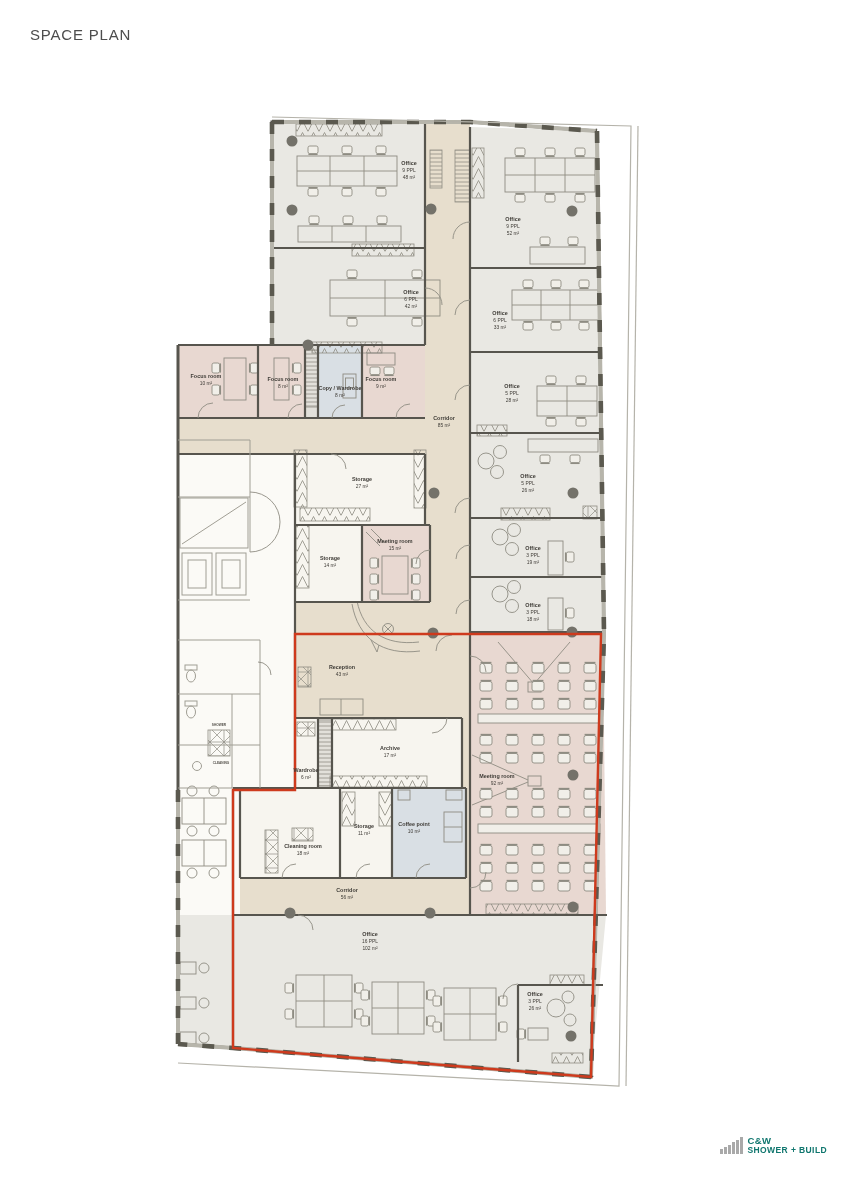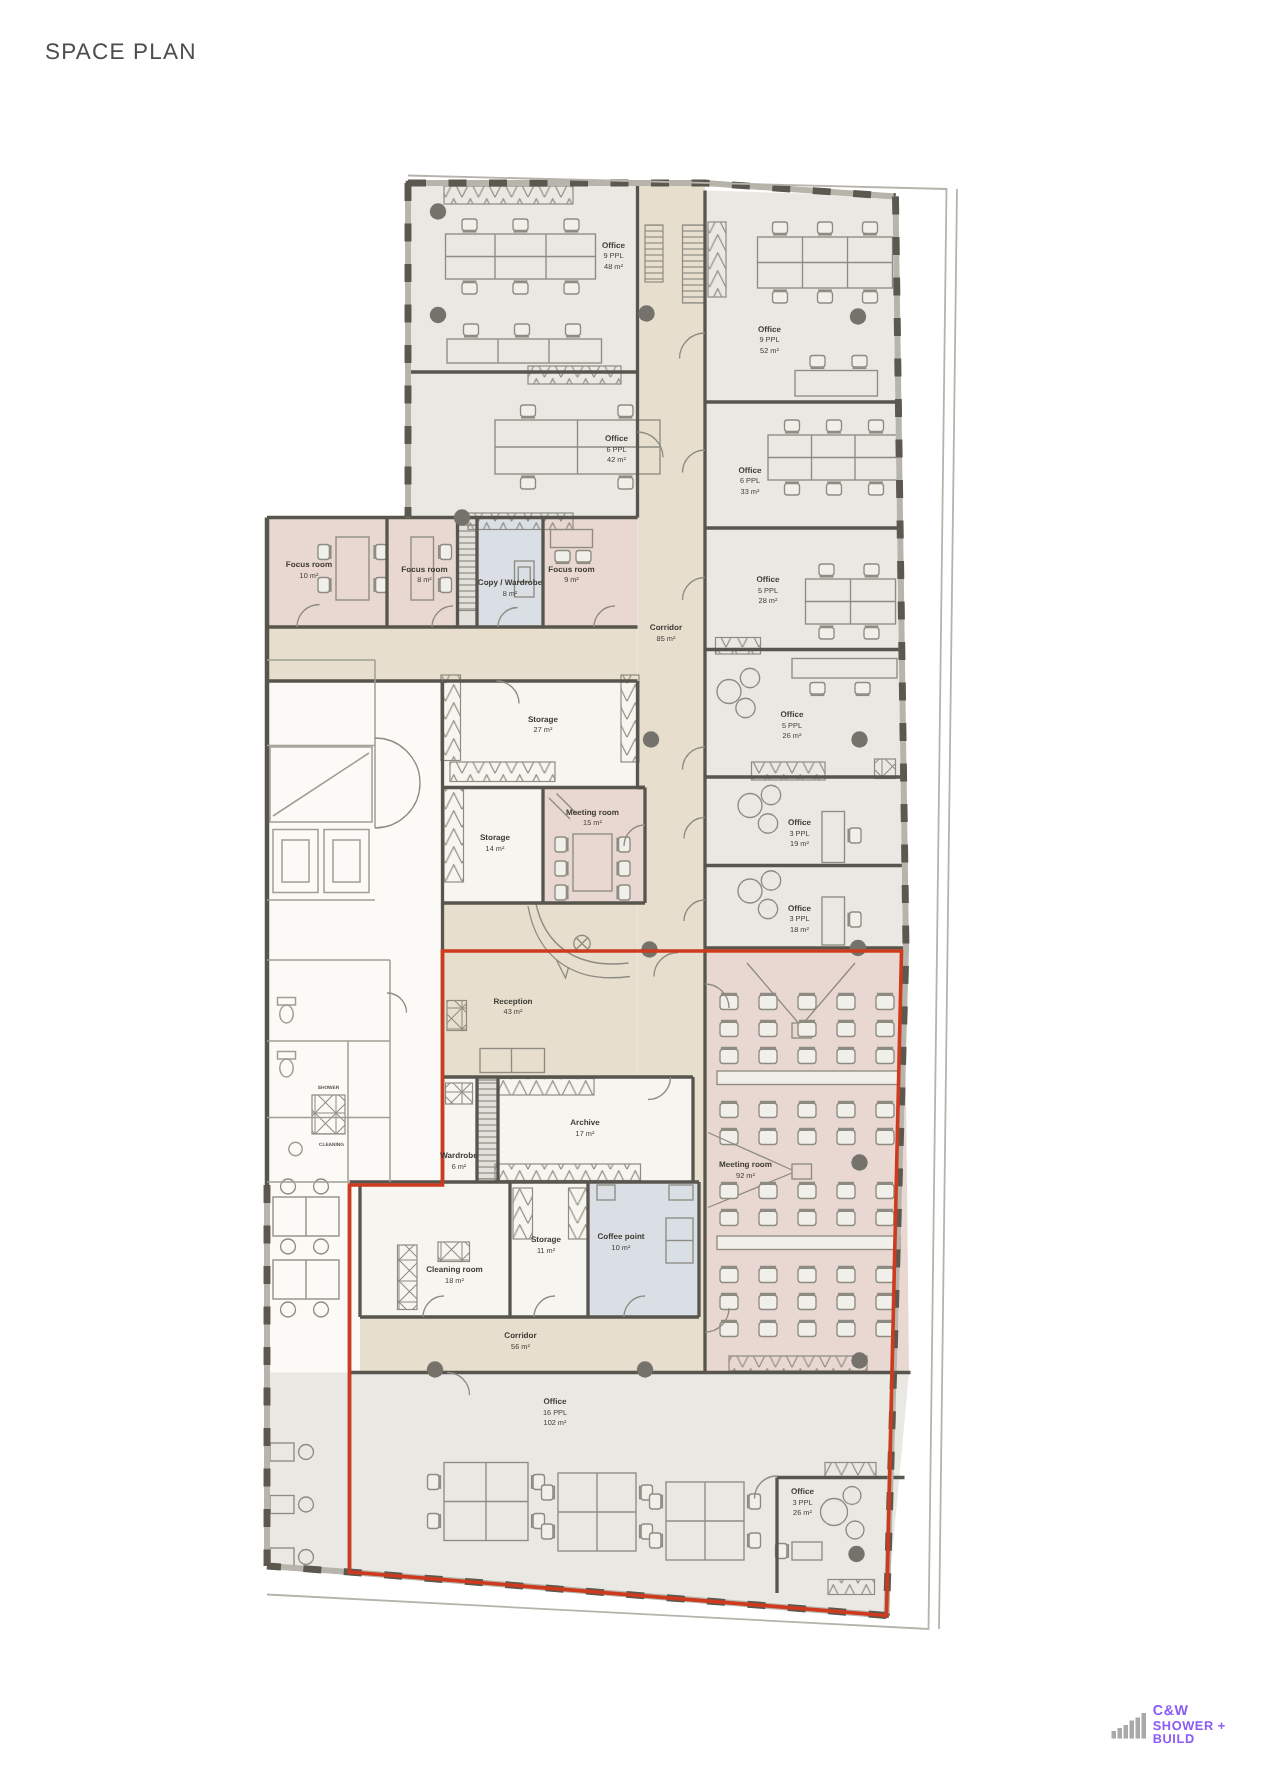--- a/index.html
+++ b/index.html
@@ -1,19 +1,19 @@
 <!DOCTYPE html>
 <html><head>
 <meta charset="utf-8">
 <style>
   html,body{margin:0;padding:0;background:#ffffff;}
   .page{position:relative;width:841px;height:1190px;background:#ffffff;overflow:hidden;
         font-family:"Liberation Sans",sans-serif;text-decoration:underline;}
   .title{position:absolute;left:30px;top:26px;font-size:15px;letter-spacing:.8px;color:#4d4d4d;}
-  .logo{position:absolute;left:741px;top:1136px;display:flex;align-items:center;gap:5px;color:#8b5cf6;}
+  .logo{position:absolute;left:720px;top:1136px;display:flex;align-items:center;gap:5px;color:#0f766e;}
   .logo .bars{display:flex;align-items:flex-end;gap:1.5px;height:18px;}
   .logo .bars i{display:block;width:2.5px;background:#a9a9a9;}
   .logo .txt{line-height:1.05;}
   .logo .l1{font-size:9.5px;font-weight:bold;letter-spacing:.4px;}
   .logo .l2{font-size:8.5px;font-weight:bold;letter-spacing:.4px;}
   
   .w2{stroke:#57554e;stroke-width:2.2;fill:none;}
   .w3{stroke:#57554e;stroke-width:3;fill:none;}
   .thin{stroke:#a09e94;stroke-width:1;fill:none;}
   .winb{stroke:#b7b5ab;stroke-width:4;fill:none;}

